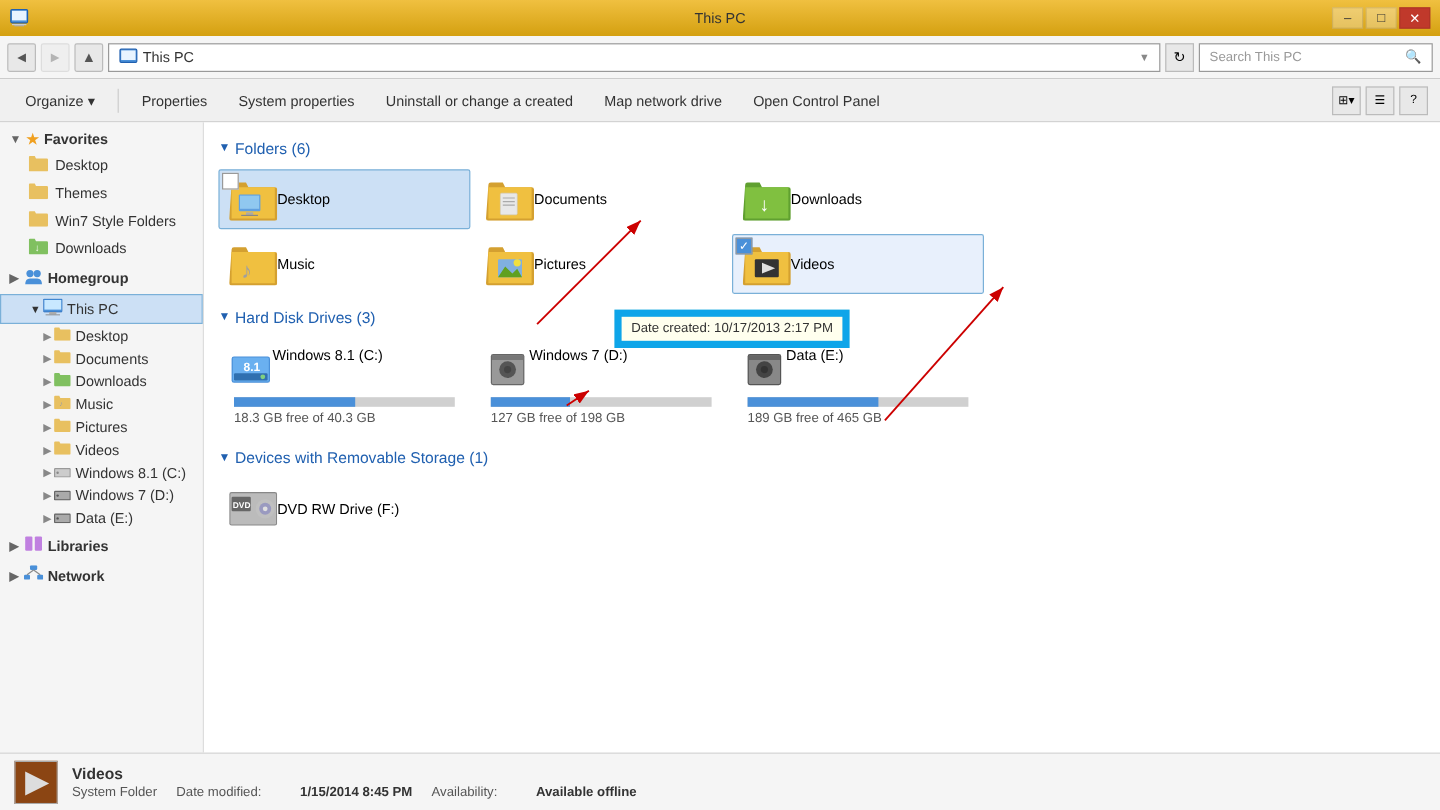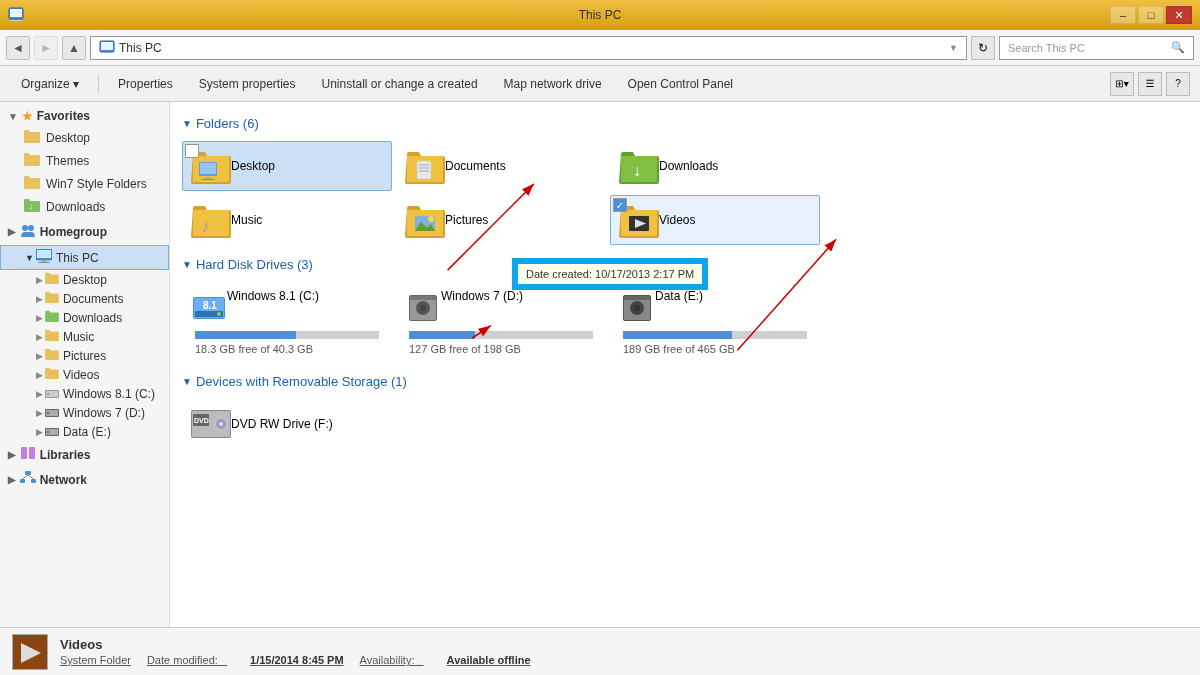--- a/index.html
+++ b/index.html
@@ -181,21 +181,21 @@
       background: #f5f5f5;
       border-top: 1px solid #ccc;
       display: flex;
       align-items: center;
       padding: 0 12px;
       gap: 12px;
     }
     .status-thumb { width: 36px; height: 36px; background: #8b4513; border: 1px solid #aaa; flex-shrink: 0; overflow: hidden; }
     .status-info { display: flex; flex-direction: column; gap: 2px; }
     .status-name { font-size: 13px; font-weight: bold; color: #333; }
-    .status-meta { font-size: 11px; color: #555; display: flex; gap: 16px; text-decoration: underline; }
+    .status-meta { font-size: 11px; color: #555; display: flex; gap: 16px; }
     .status-meta span b { color: #333; margin-left: 23px; }
 
     
     .folder-svg { width: 40px; height: 36px; }
     .drive-svg { width: 36px; height: 36px; }
 
     .content-wrapper { position: relative; }
   </style>
 </head>
 <body>

